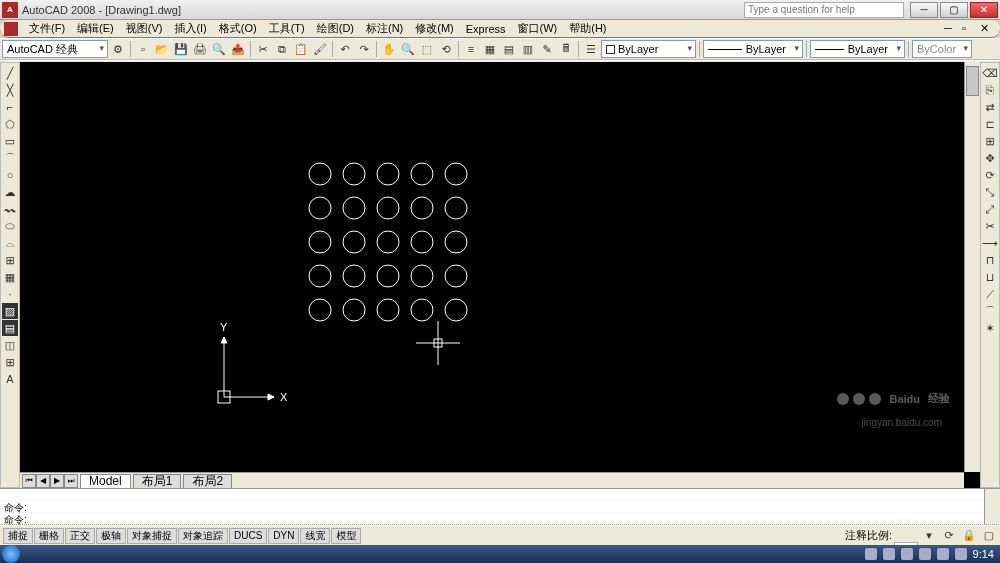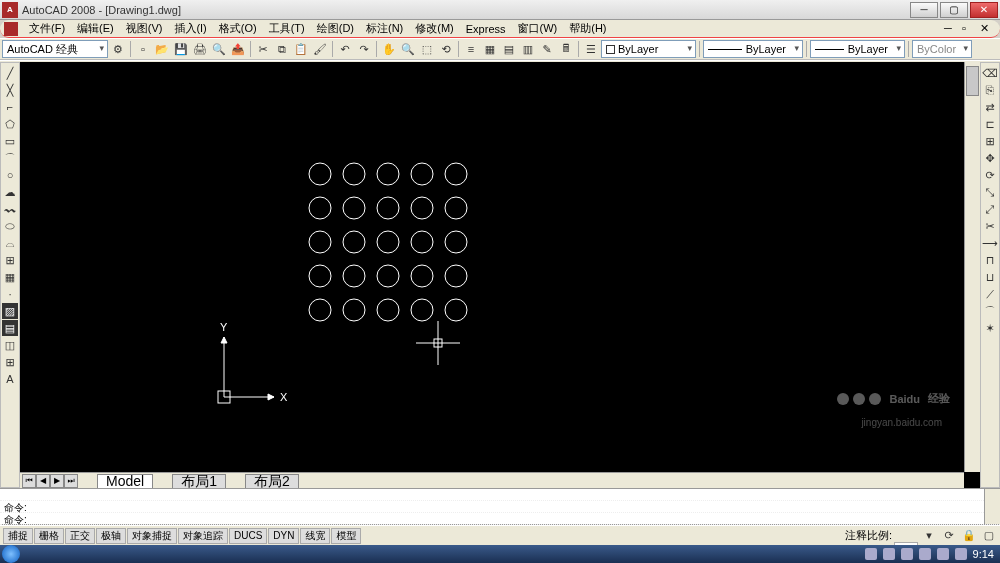--- a/index.html
+++ b/index.html
@@ -37,21 +37,21 @@
 .left-palette, .right-palette { position: absolute; top: 62px; bottom: 75px; width: 20px; background: #ece9d8; border: 1px solid #bbb; display:flex; flex-direction:column; align-items:center; padding-top:2px; gap:1px; }
 .left-palette { left: 0; }
 .right-palette { right: 0; }
 .palette-btn { width: 16px; height: 16px; display:flex; align-items:center; justify-content:center; font-size:11px; color:#333; }
 
 
 .draw-wrap { position: absolute; left: 20px; right: 20px; top: 62px; bottom: 75px; background: #000; }
 .draw-scroll-v { position:absolute; right:0; top:0; bottom:16px; width:16px; background:#ece9d8; border-left:1px solid #999; }
 .draw-scroll-v .thumb { position:absolute; left:1px; right:1px; top:4px; height:30px; background:#c8c8c8; border:1px solid #888; }
 .draw-scroll-h { position:absolute; left:0; right:16px; bottom:0; height:16px; background:#ece9d8; border-top:1px solid #999; display:flex; align-items:center; }
-.tab { padding: 0 8px; background:#fff; border:1px solid #888; border-bottom:none; margin-left:19px; height:14px; line-height:13px; font-size:14px; }
+.tab { padding: 0 8px; background:#fff; border:1px solid #888; border-bottom:none; margin-left:2px; height:14px; line-height:13px; font-size:12px; }
 .tab.inactive { background:#ddd; }
 .tab-arrows { display:flex; margin-left:2px; }
 .tab-arrow { width:14px; height:14px; border:1px solid #888; background:#ddd; display:flex; align-items:center; justify-content:center; font-size:8px; }
 
 
 .canvas-svg { position:absolute; inset:0; }
 
 
 .cmd-area { position:absolute; left:0; right:0; bottom:38px; height:37px; background:#fff; border-top:1px solid #999; border-bottom:1px solid #999; }
 .cmd-line { height:12px; padding:0 4px; font-size:10px; color:#000; border-bottom:1px dotted #eee; }
@@ -79,20 +79,21 @@
 .layer .sq { display:inline-block; width:9px; height:9px; border:1px solid #333; margin-right:3px; background:#fff; }
 .linetype .ln, .lineweight .ln { display:inline-block; width:40px; border-top:1px solid #000; margin-right:4px; vertical-align:middle; }
 </style>
 </head>
 <body>
 
 <div class="titlebar">
   <div class="app-icon">A</div>
   <div class="title">AutoCAD 2008 - [Drawing1.dwg]</div>
   <div class="spacer"></div>
+  <input class="help-input" placeholder="Type a question for help" style="">
   <div class="winbtns">
     <div class="winbtn">─</div>
     <div class="winbtn">▢</div>
     <div class="winbtn close">✕</div>
   </div>
 </div>
 
 <div class="menubar">
   <div class="doc-icon"></div>
   <div class="item">文件(F)</div>

